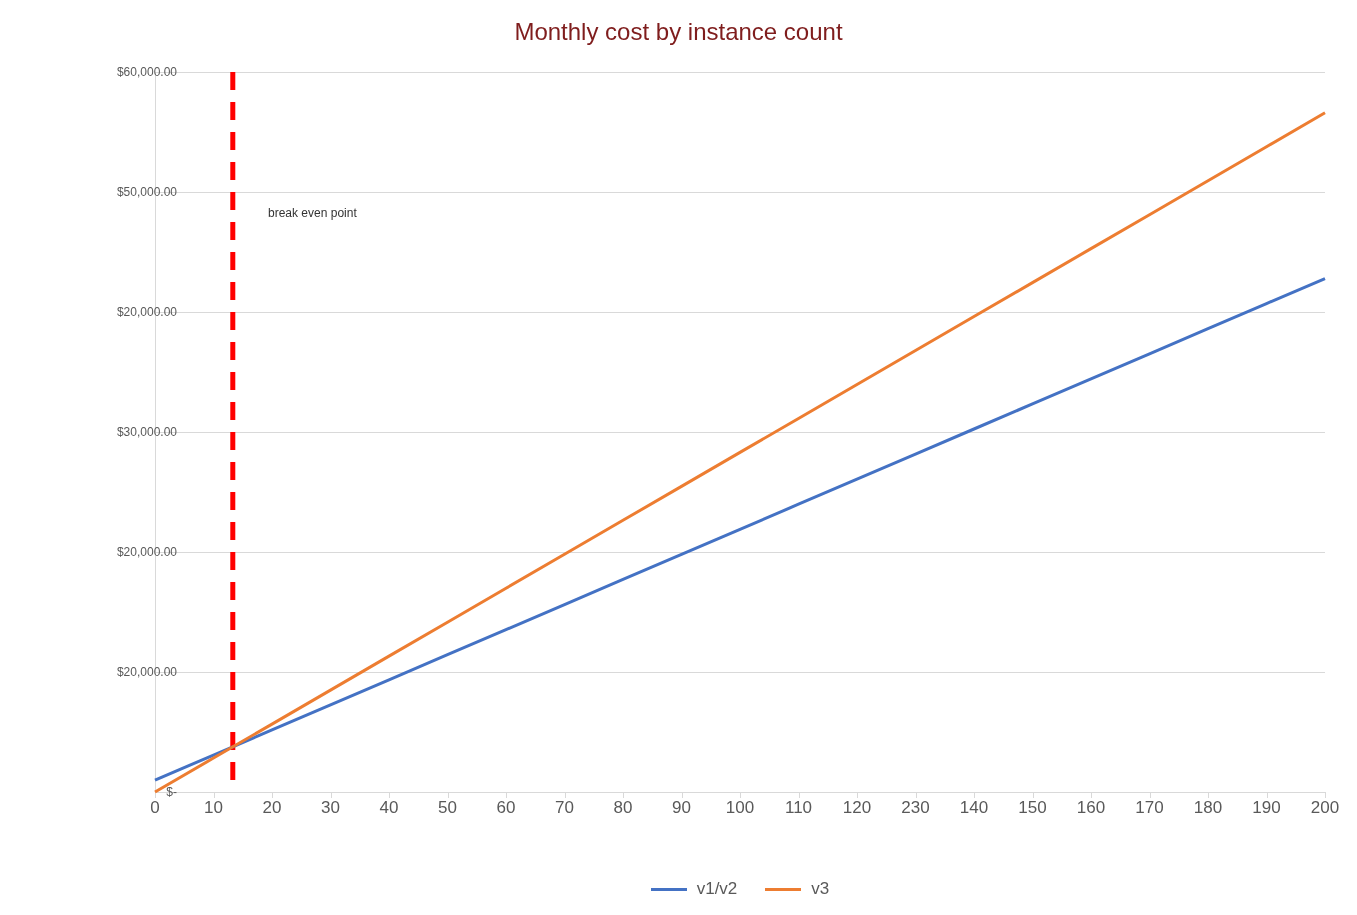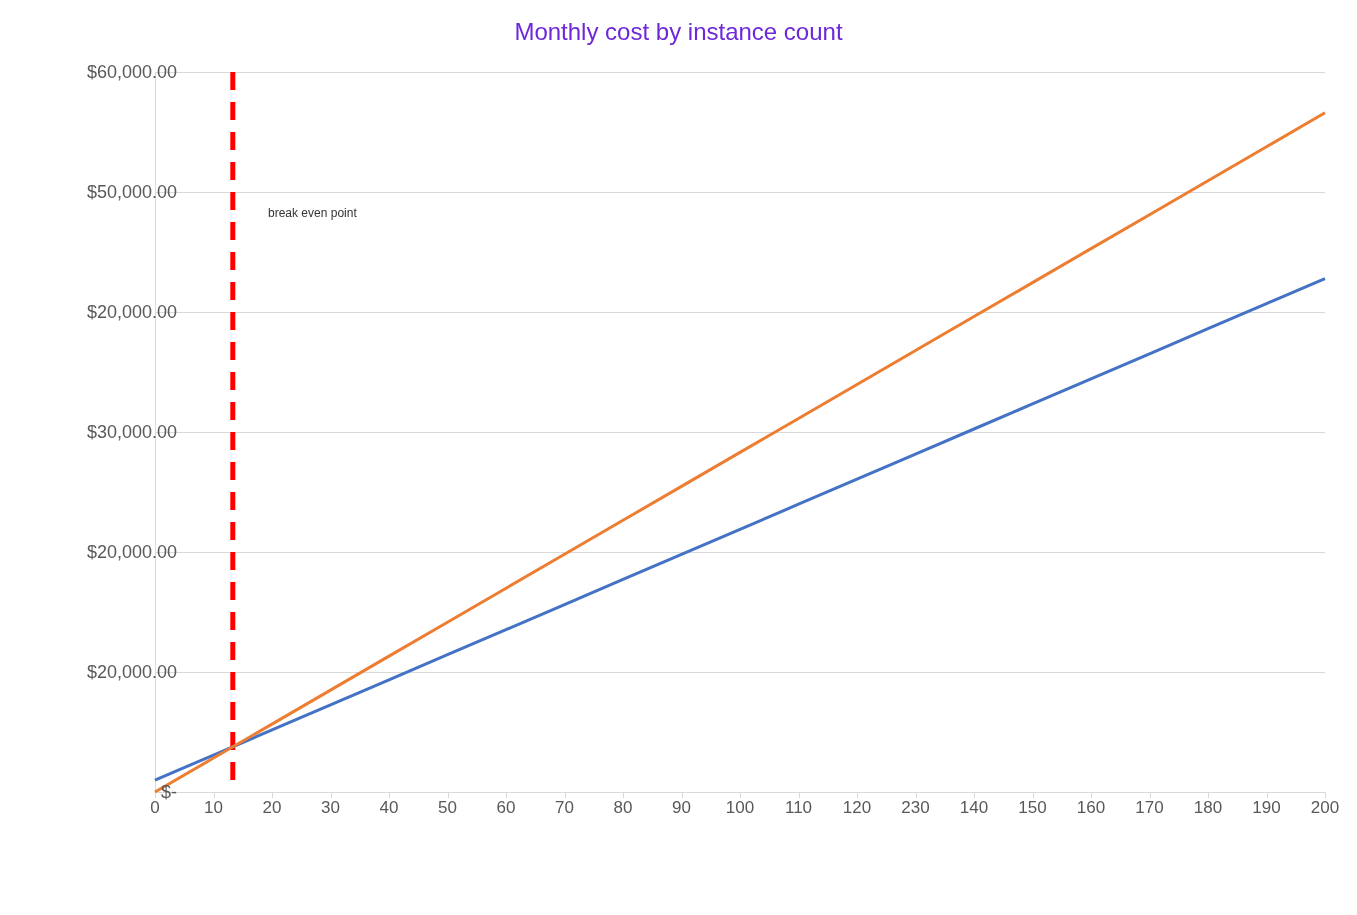--- a/index.html
+++ b/index.html
@@ -13,21 +13,21 @@
     .chart-container {
       position: absolute;
       top: 0; left: 0; right: 0; bottom: 0;
     }
     .chart-title {
       position: absolute;
       top: 18px;
       left: 0; right: 0;
       text-align: center;
       font-size: 24px;
-      color: #6d28d9;
+      color: #7f1d1d;
       font-weight: 400;
     }
     .plot-area {
       position: absolute;
       left: 155px;
       top: 72px;
       width: 1170px;
       height: 720px;
     }
     .grid-line {
@@ -39,21 +39,21 @@
     }
     .axis-line {
       position: absolute;
       background: #d9d9d9;
     }
     .y-tick-label {
       position: absolute;
       right: 1180px;
       width: 130px;
       text-align: right;
-      font-size: 18px;
+      font-size: 12px;
       color: #595959;
       transform: translateY(-50%);
     }
     .x-tick-label {
       position: absolute;
       top: 726px;
       width: 60px;
       text-align: center;
       font-size: 17px;
       color: #595959;
@@ -184,20 +184,30 @@
     <div class="x-tick-label" style="left:760.5px">230</div>
     <div class="x-tick-label" style="left:819px">140</div>
     <div class="x-tick-label" style="left:877.5px">150</div>
     <div class="x-tick-label" style="left:936px">160</div>
     <div class="x-tick-label" style="left:994.5px">170</div>
     <div class="x-tick-label" style="left:1053px">180</div>
     <div class="x-tick-label" style="left:1111.5px">190</div>
     <div class="x-tick-label" style="left:1170px">200</div>
 
 
+    <div class="legend">
+      <div class="legend-item">
+        <span class="legend-swatch" style="background:#4472C4"></span>
+        <span>v1/v2</span>
+      </div>
+      <div class="legend-item">
+        <span class="legend-swatch" style="background:#ED7D31"></span>
+        <span>v3</span>
+      </div>
+    </div>
   </div>
 
   <div class="y-tick-label" style="top:792px">$-</div>
   <div class="y-tick-label" style="top:672px">$20,000.00</div>
   <div class="y-tick-label" style="top:552px">$20,000.00</div>
   <div class="y-tick-label" style="top:432px">$30,000.00</div>
   <div class="y-tick-label" style="top:312px">$20,000.00</div>
   <div class="y-tick-label" style="top:192px">$50,000.00</div>
   <div class="y-tick-label" style="top:72px">$60,000.00</div>
 </div>

